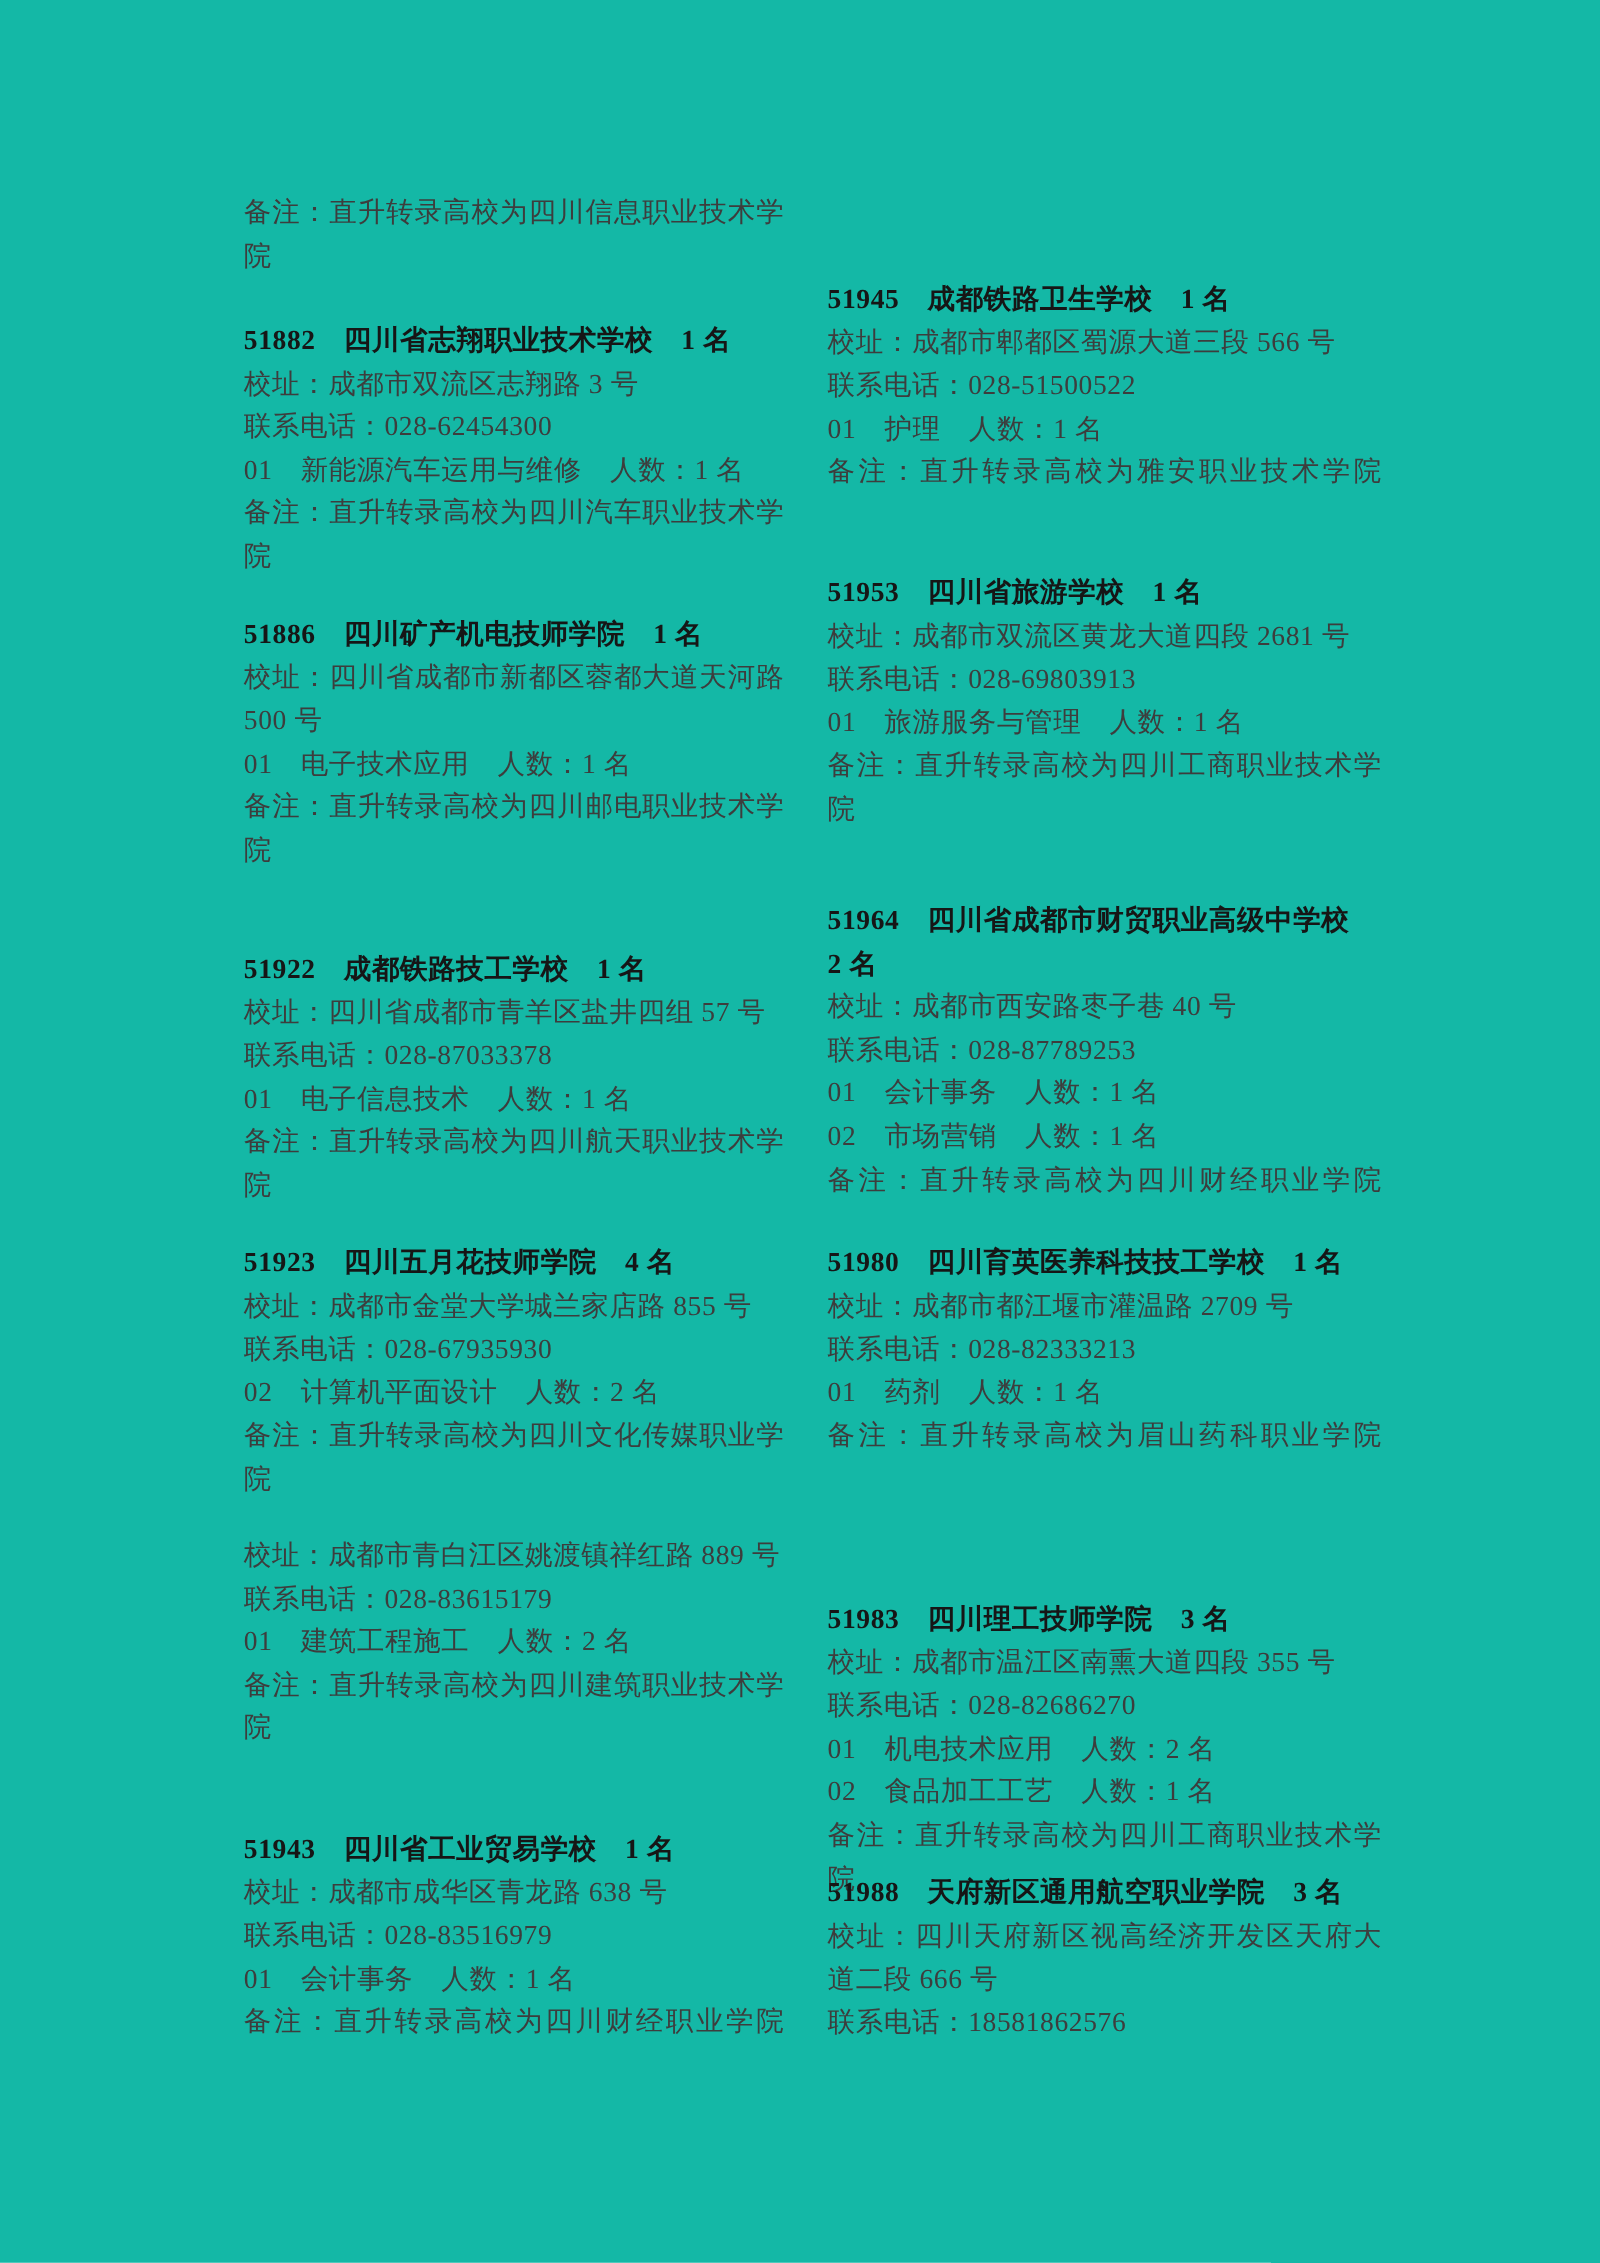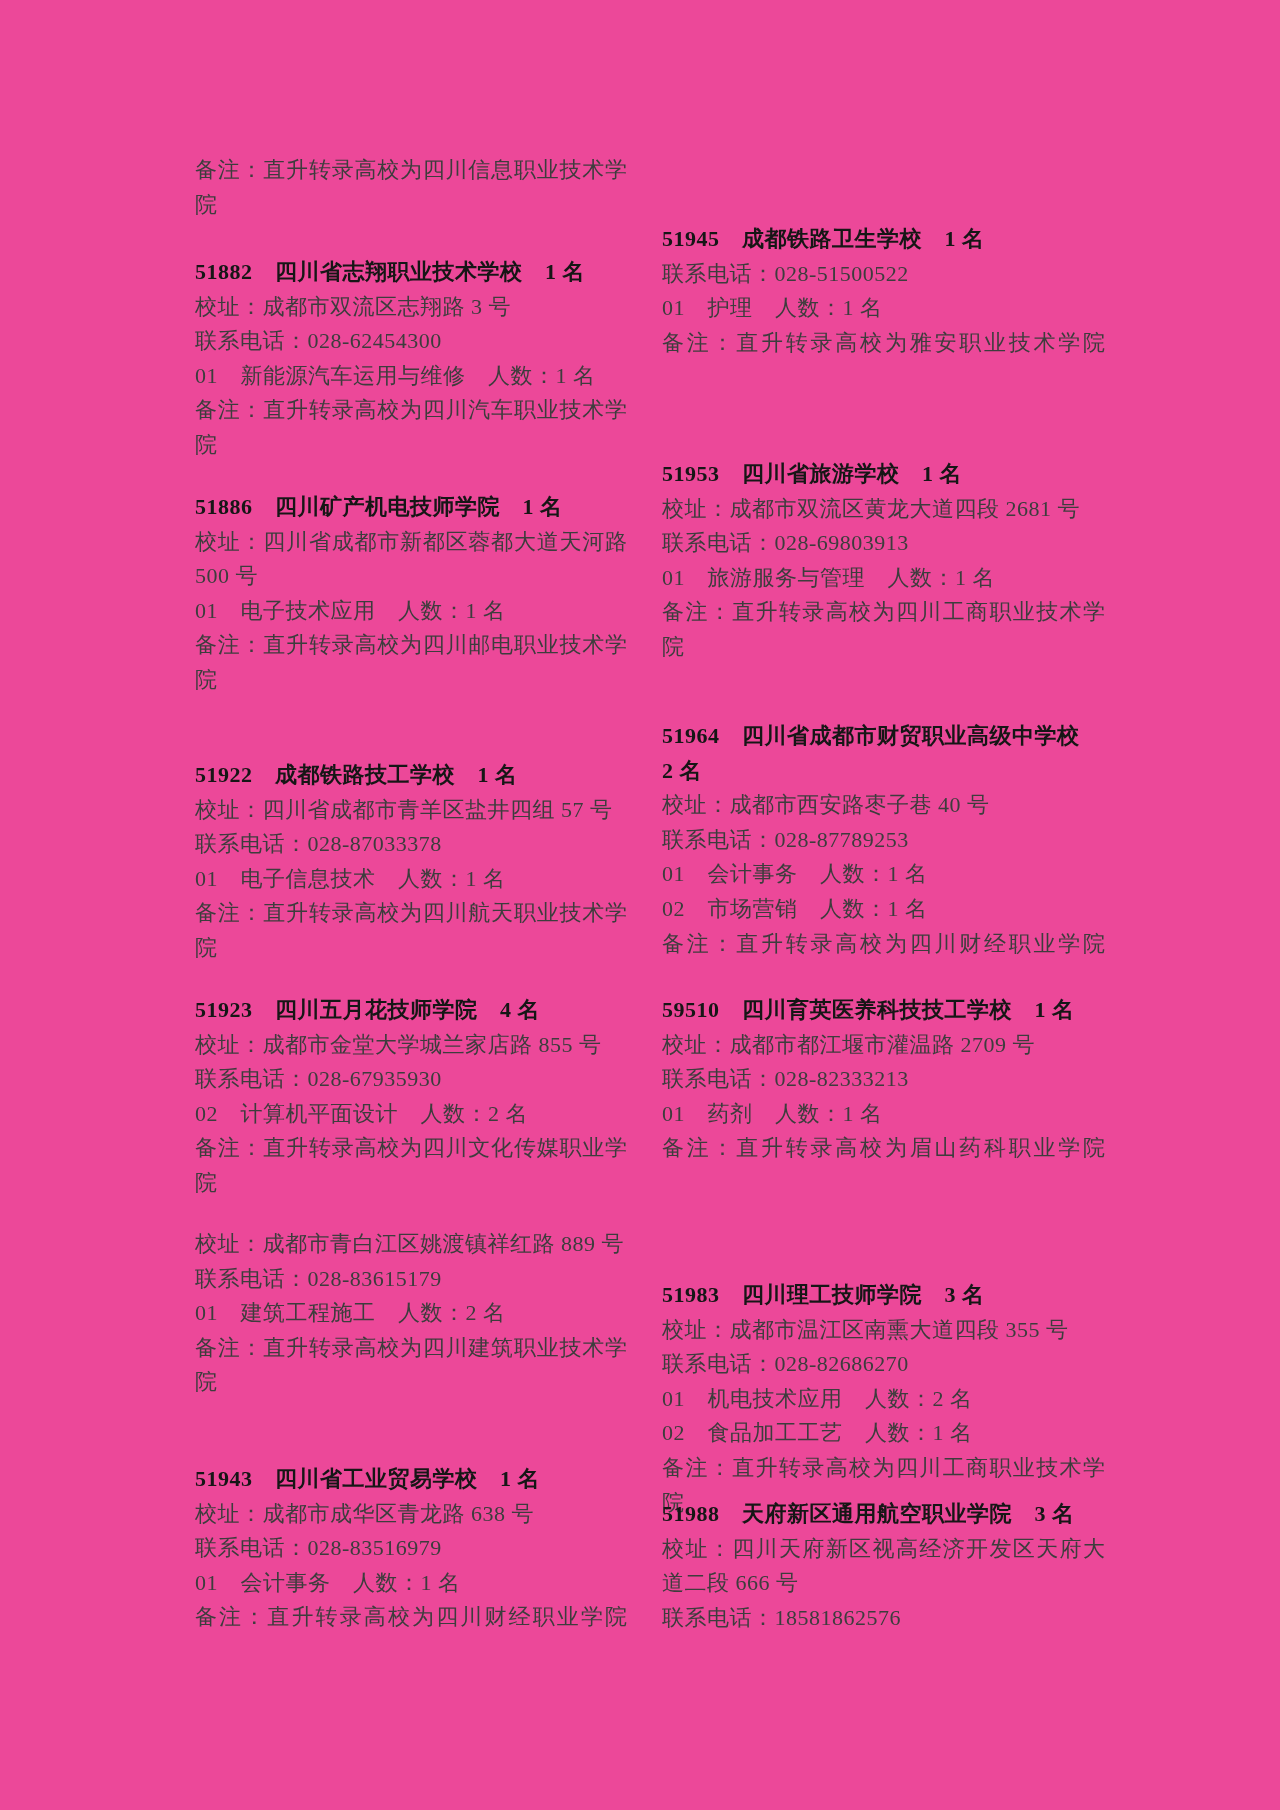--- a/index.html
+++ b/index.html
@@ -12,21 +12,21 @@
     position: relative;
     background: #ffffff;
     font-family: "Liberation Serif", "DejaVu Serif", serif;
     overflow: hidden;
   }
   .page {
     position: absolute;
     left: 0; top: 0;
     width: 1280px;
     height: 1810px;
-    background: #ec4899;
+    background: #14b8a6;
   }
   .column {
     position: absolute;
     top: 0;
     height: 1810px;
   }
   #col-left  { left: 195px; width: 432px; }
   #col-right { left: 662px; width: 443px; }
   .block {
     position: absolute;
@@ -105,20 +105,21 @@
         <div class="line bold">51943　四川省工业贸易学校　1 名</div>
         <div class="line">校址：成都市成华区青龙路 638 号</div>
         <div class="line">联系电话：028-83516979</div>
         <div class="line">01　会计事务　人数：1 名</div>
         <div class="line justify">备注：直升转录高校为四川财经职业学院</div>
       </div>
     </div>
   <div id="col-right" class="column">
       <div class="block" style="top: 222px;">
         <div class="line bold">51945　成都铁路卫生学校　1 名</div>
+        <div class="line">校址：成都市郫都区蜀源大道三段 566 号</div>
         <div class="line">联系电话：028-51500522</div>
         <div class="line">01　护理　人数：1 名</div>
         <div class="line justify">备注：直升转录高校为雅安职业技术学院</div>
       </div>
       <div class="block" style="top: 457px;">
         <div class="line bold">51953　四川省旅游学校　1 名</div>
         <div class="line">校址：成都市双流区黄龙大道四段 2681 号</div>
         <div class="line">联系电话：028-69803913</div>
         <div class="line">01　旅游服务与管理　人数：1 名</div>
         <div class="line justify">备注：直升转录高校为四川工商职业技术学</div>
@@ -127,21 +128,21 @@
       <div class="block" style="top: 719px;">
         <div class="line bold">51964　四川省成都市财贸职业高级中学校</div>
         <div class="line bold">2 名</div>
         <div class="line">校址：成都市西安路枣子巷 40 号</div>
         <div class="line">联系电话：028-87789253</div>
         <div class="line">01　会计事务　人数：1 名</div>
         <div class="line">02　市场营销　人数：1 名</div>
         <div class="line justify">备注：直升转录高校为四川财经职业学院</div>
       </div>
       <div class="block" style="top: 993px;">
-        <div class="line bold">59510　四川育英医养科技技工学校　1 名</div>
+        <div class="line bold">51980　四川育英医养科技技工学校　1 名</div>
         <div class="line">校址：成都市都江堰市灌温路 2709 号</div>
         <div class="line">联系电话：028-82333213</div>
         <div class="line">01　药剂　人数：1 名</div>
         <div class="line justify">备注：直升转录高校为眉山药科职业学院</div>
       </div>
       <div class="block" style="top: 1278px;">
         <div class="line bold">51983　四川理工技师学院　3 名</div>
         <div class="line">校址：成都市温江区南熏大道四段 355 号</div>
         <div class="line">联系电话：028-82686270</div>
         <div class="line">01　机电技术应用　人数：2 名</div>

